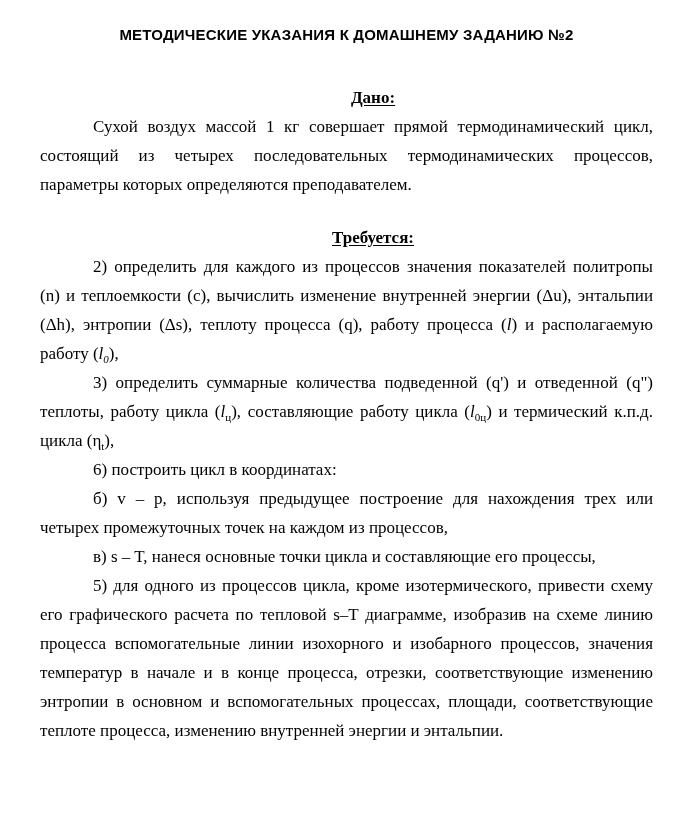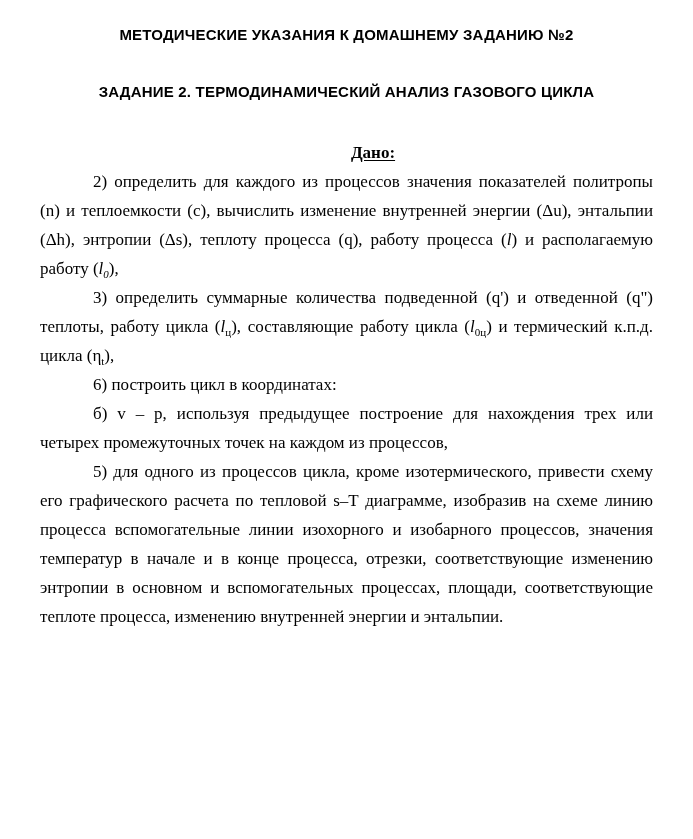--- a/index.html
+++ b/index.html
@@ -39,32 +39,34 @@
   .it { font-style: italic; }
   sub { font-size: 11px; line-height: 0; }
 </style>
 </head>
 <body>
 
 <div class="page">
 
   <h1 class="title">МЕТОДИЧЕСКИЕ УКАЗАНИЯ К ДОМАШНЕМУ ЗАДАНИЮ №2</h1>
 
-  <h2 class="subtitle">ЗАДАНИЕ 2. ТЕРМОДИНАМИЧЕСКИЙ АНАЛИЗ ГАЗОВОГО ЦИКЛА</h2>
 
   <p class="par heading"><span class="u">Дано:</span></p>
 
+  <p class="par"><span>Сухой воздух массой 1 кг совершает прямой термодинамический цикл, состоящий из четырех последовательных термодинамических процессов, параметры которых опреде­ляются преподавателем.</span></p>
 
+  <p class="par heading spaced"><span class="u">Требуется:</span></p>
 
 
   <p class="par"><span>2) определить для каждого из процессов значения показателей политропы (n) и теплоемкости (c),  вычислить изменение внутренней энергии (Δu),  энтальпии (Δh),  эн­тропии (Δs), теплоту процесса (q), работу процесса (</span><span class="it">l</span><span>) и располагаемую работу (</span><span class="it">l</span><sub class="it">0</sub><span>),</span></p>
 
   <p class="par"><span>3) определить суммарные количества подведенной (q') и  отведенной (q") теплоты, работу цикла (</span><span class="it">l</span><sub>ц</sub><span>), составляющие работу цикла (</span><span class="it">l</span><sub>0ц</sub><span>) и термический к.п.д. цикла (η</span><sub>t</sub><span>),</span></p>
 
   <p class="par"><span>6) построить цикл в координатах:</span></p>
 
 
   <p class="par"><span>б) v – p, используя предыдущее построение для нахождения трех или четырех про­межуточных точек на каждом из процессов,</span></p>
 
+  <p class="par"><span>в) s – T, нанеся основные точки цикла и составляющие его процессы,</span></p>
 
   <p class="par"><span>5) для одного из процессов цикла, кроме изотермического, привести схему его гра­фического расчета по тепловой s–T  диаграмме, изобразив на схеме линию процесса вспо­могательные линии изохорного и изобарного процессов,  значения температур в начале и в конце процесса, отрезки, соответствующие изменению энтропии в основном и вспомо­гательных процессах, площади, соответствующие теплоте процесса, изменению внутрен­ней энергии и энтальпии.</span></p>
 
 </div>
 
 </body></html>

